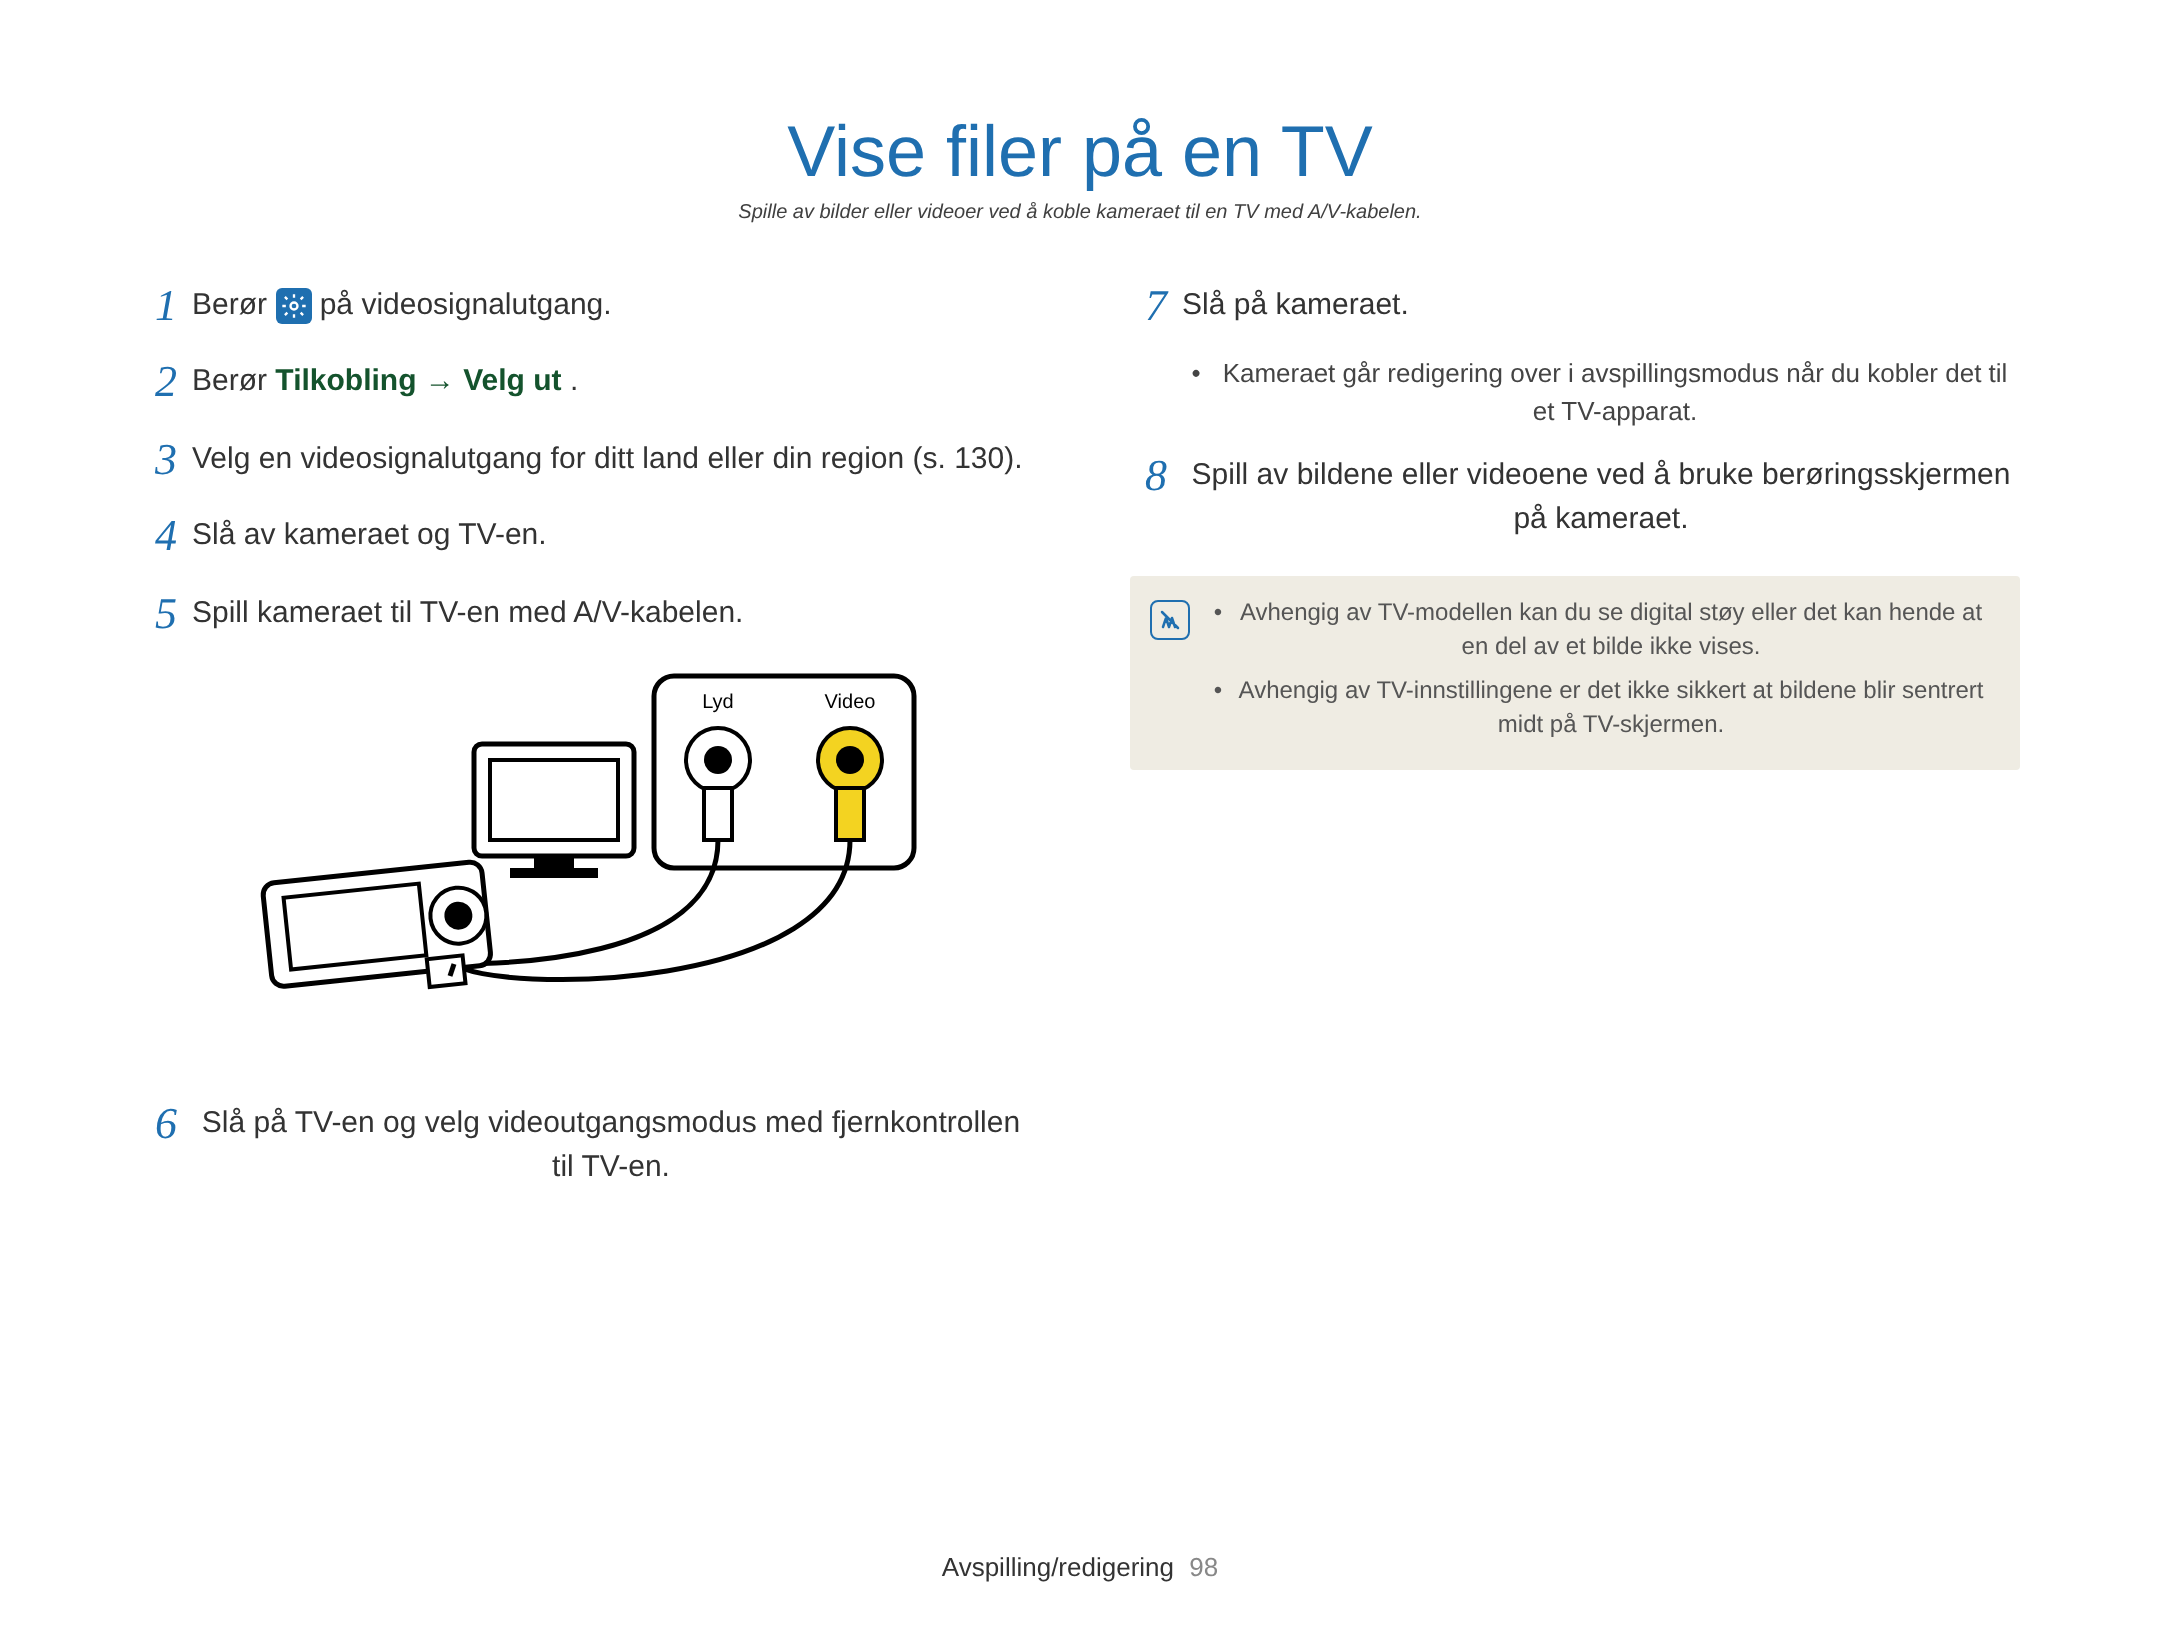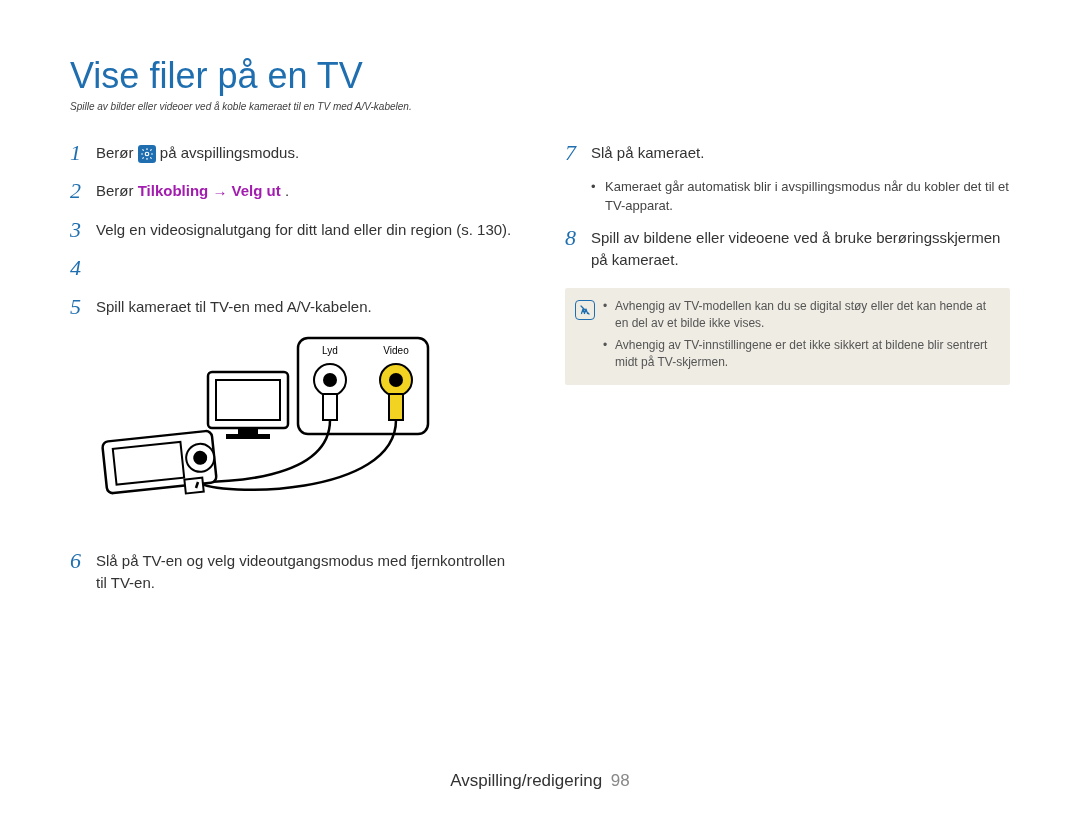--- a/index.html
+++ b/index.html
@@ -8,20 +8,21 @@
     padding: 0;
     font-family: Arial, Helvetica, sans-serif;
     background: #fff;
     color: #333;
     width: 1080px;
     height: 815px;
     position: relative;
   }
   .page {
     padding: 55px 70px 0 70px;
+    text-align: center;
   }
   h1 {
     font-size: 36px;
     font-weight: 400;
     color: #1f6fb0;
     margin: 0 0 4px 0;
     letter-spacing: 0px;
   }
   .subtitle {
     font-size: 10px;
@@ -54,21 +55,21 @@
   .settings-icon {
     display: inline-flex;
     width: 18px; height: 18px;
     background: #1f6fb0;
     border-radius: 3px;
     vertical-align: -3px;
     justify-content: center;
     align-items: center;
   }
   .settings-icon svg { width: 14px; height: 14px; }
-  b { font-weight: 700; color:#a21caf; }
+  b { font-weight: 700; color:#14532d; }
   .arrow { font-family: Arial; }
   .illus { margin: 10px 0 12px 28px; }
   .sub-bullet {
     display: flex;
     font-size: 13px;
     color: #444;
     margin: 4px 0 10px 26px;
     line-height: 1.4;
   }
   .sub-bullet .dot { width: 14px; flex-shrink:0; }
@@ -96,21 +97,21 @@
     margin-top: 2px;
   }
   .note-list { flex: 1; }
   .note-item { display:flex; margin-bottom: 4px; }
   .note-item .dot { width: 12px; flex-shrink:0; }
   .footer {
     position: absolute;
     bottom: 24px;
     left: 0; right: 0;
     text-align: center;
-    font-size: 17px;
+    font-size: 13px;
     color: #666;
   }
   .footer .sec { color:#333; }
   .footer .pg { color:#888; margin-left:4px; }
 </style>
 </head>
 <body>
 
 <div class="page">
   <h1>Vise filer på en TV</h1>
@@ -123,21 +124,21 @@
       <div class="step">
         <div class="step-num">1</div>
         <div class="step-body">
           <span>Berør </span>
           <span class="settings-icon">
             <svg viewBox="0 0 24 24" fill="none" stroke="#fff" stroke-width="2">
               <circle cx="12" cy="12" r="3"></circle>
               <path d="M12 2v3M12 19v3M4.2 4.2l2.1 2.1M17.7 17.7l2.1 2.1M2 12h3M19 12h3M4.2 19.8l2.1-2.1M17.7 6.3l2.1-2.1"></path>
             </svg>
           </span>
-          <span> på avspillingsmodus.</span>
+          <span> på videosignalutgang.</span>
         </div>
       </div>
 
       <div class="step">
         <div class="step-num">2</div>
         <div class="step-body">
           <span>Berør </span>
           <b>Tilkobling</b>
           <b class="arrow"> → </b>
           <b>Velg ut</b>
@@ -145,20 +146,21 @@
         </div>
       </div>
 
       <div class="step">
         <div class="step-num">3</div>
         <div class="step-body">Velg en videosignalutgang for ditt land eller din region (s. 130).</div>
       </div>
 
       <div class="step">
         <div class="step-num">4</div>
+        <div class="step-body">Slå av kameraet og TV-en.</div>
       </div>
 
       <div class="step">
         <div class="step-num">5</div>
         <div class="step-body">Spill kameraet til TV-en med A/V-kabelen.</div>
       </div>
 
       <div class="illus">
         <svg width="360" height="200" viewBox="0 0 360 200">
 
@@ -198,21 +200,21 @@
       </div>
     </div>
 
     <div class="col">
       <div class="step">
         <div class="step-num">7</div>
         <div class="step-body">Slå på kameraet.</div>
       </div>
       <div class="sub-bullet">
         <span class="dot">•</span>
-        <span>Kameraet går automatisk blir i avspillingsmodus når du kobler det til et TV-apparat.</span>
+        <span>Kameraet går redigering over i avspillingsmodus når du kobler det til et TV-apparat.</span>
       </div>
 
       <div class="step">
         <div class="step-num">8</div>
         <div class="step-body">Spill av bildene eller videoene ved å bruke berøringsskjermen på kameraet.</div>
       </div>
 
       <div class="note-box">
         <div class="note-icon">
           <svg width="12" height="12" viewBox="0 0 24 24" fill="none" stroke="#1f6fb0" stroke-width="2.5">

